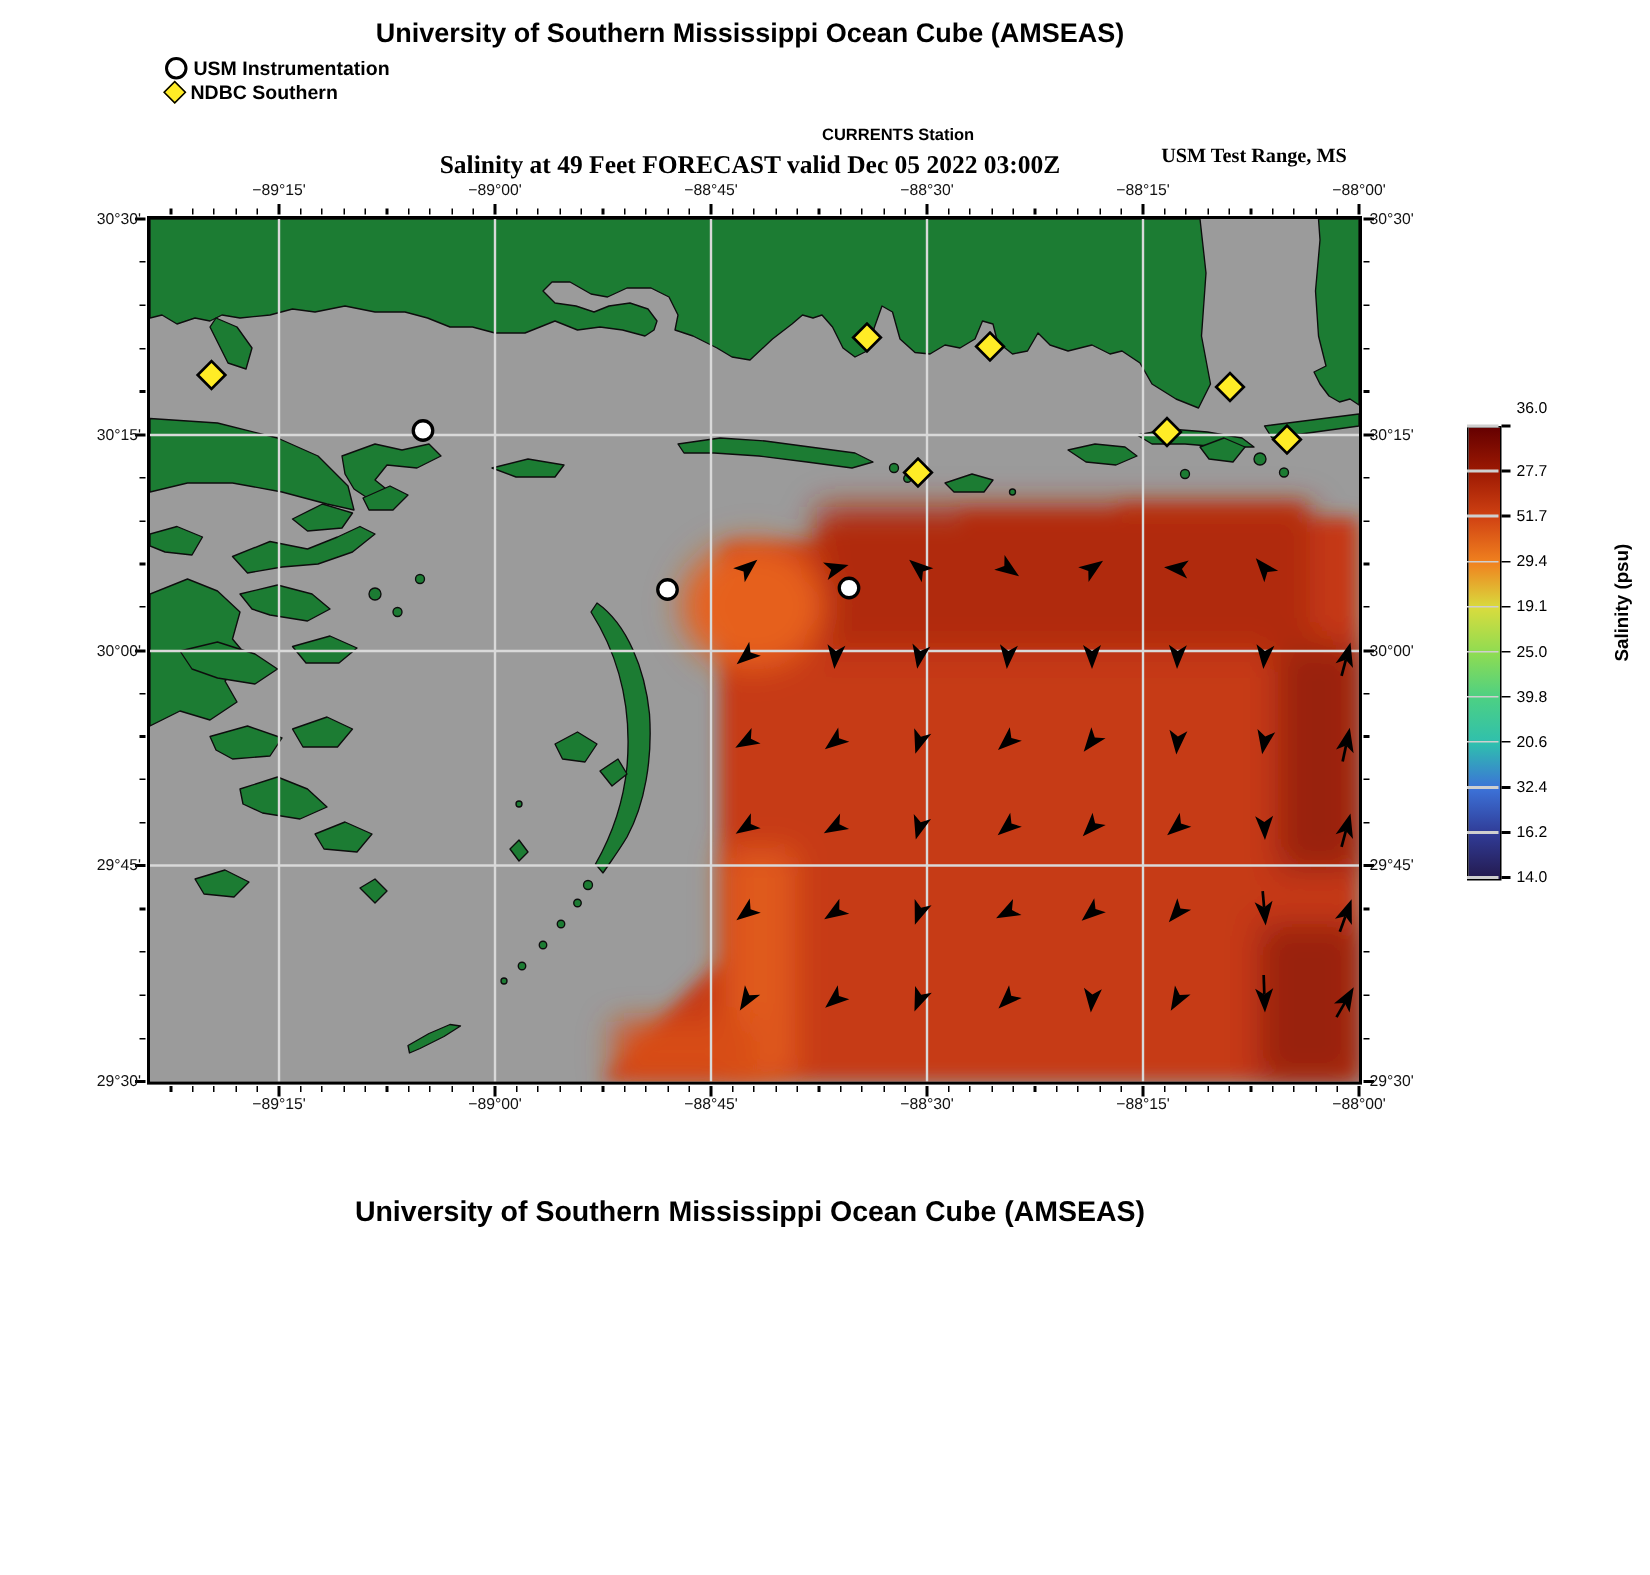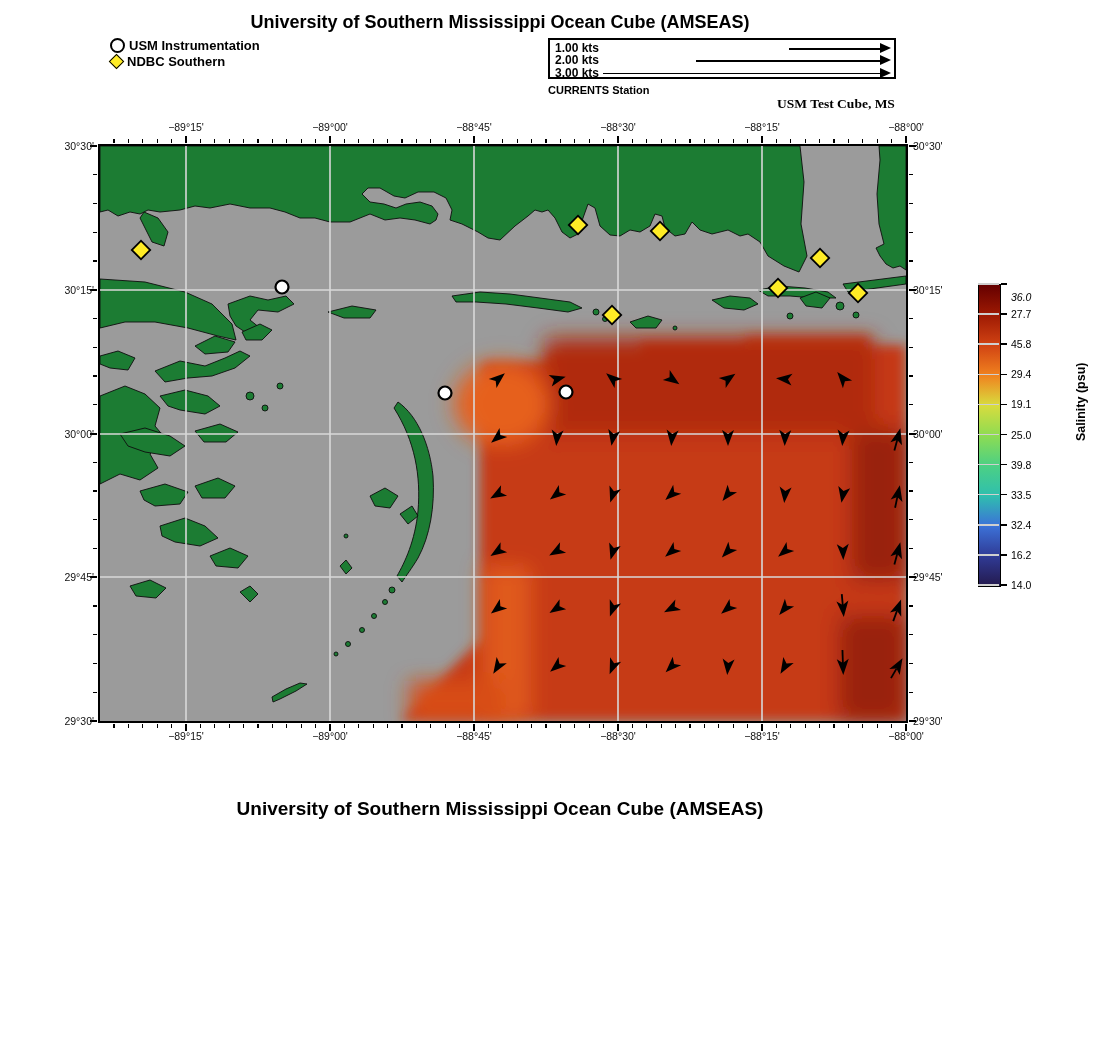--- a/index.html
+++ b/index.html
@@ -46,40 +46,24 @@
 
   <div class="leg-row" style="top:37px;">
     <span class="leg-circle"></span>
     <span>USM Instrumentation</span>
   </div>
   <div class="leg-row" style="top:53px;">
     <span class="leg-diamond"></span>
     <span>NDBC Southern</span>
   </div>
 
-  <div id="vecbox" class="abs">
-      <div class="vec-row" style="top: 2px;">
-        <span class="vec-label">1.00 kts</span>
-        <span class="vec-line" style="right: 12px; width: 93px;"></span>
-        <span class="vec-head" style="right: 3px;"></span>
-      </div>
-      <div class="vec-row" style="top: 14.3px;">
-        <span class="vec-label">2.00 kts</span>
-        <span class="vec-line" style="right: 12px; width: 186px;"></span>
-        <span class="vec-head" style="right: 3px;"></span>
-      </div>
-      <div class="vec-row" style="top: 26.6px;">
-        <span class="vec-label">3.00 kts</span>
-        <span class="vec-line" style="right: 12px; width: 279px;"></span>
-        <span class="vec-head" style="right: 3px;"></span>
-      </div>
-    </div>
   <div id="vec-caption" class="abs">CURRENTS Station</div>
 
-  <div id="region-label" class="abs ctr">USM Test Cube, MS</div>
+  <div id="subtitle" class="abs ctr">Salinity at 49 Feet FORECAST valid Dec 05 2022 03:00Z</div>
+  <div id="region-label" class="abs ctr">USM Test Range, MS</div>
 
   <div id="map" class="abs">
     <svg id="mapsvg" width="806" height="575" viewBox="0 0 806 575">
       <defs>
         <filter id="blur6" x="-20%" y="-20%" width="140%" height="140%">
             <feGaussianBlur stdDeviation="6"></feGaussianBlur>
           </filter>
         <filter id="blur9" x="-30%" y="-30%" width="160%" height="160%">
             <feGaussianBlur stdDeviation="9"></feGaussianBlur>
           </filter>
@@ -507,42 +491,42 @@
       <div class="axlab vctr rt" style="left: 40px; width: 54px; top: 577px;">29°45'</div>
       <div class="axlab vctr" style="left: 913px; top: 577px;">29°45'</div>
       <div class="axlab vctr rt" style="left: 40px; width: 54px; top: 721px;">29°30'</div>
       <div class="axlab vctr" style="left: 913px; top: 721px;">29°30'</div>
     </div>
 
   <div id="cbar" class="abs" style="background: linear-gradient(rgb(101, 0, 0) 0%, rgb(158, 26, 3) 10%, rgb(209, 67, 19) 20%, rgb(240, 130, 31) 30%, rgb(216, 220, 62) 40%, rgb(142, 220, 82) 50%, rgb(76, 208, 132) 60%, rgb(47, 191, 174) 70%, rgb(60, 114, 216) 80%, rgb(48, 59, 150) 90%, rgb(36, 26, 78) 100%);"></div>
   <div id="cbar-extras">
       <div class="cb-line" style="top: 283.25px;"></div>
       <div class="cb-tick" style="top: 283.25px;"></div>
-      <div class="cb-lab" style="top: 297px; font-style: italic;">36.0</div>
+      <div class="cb-lab" style="top: 272px;">36.0</div>
       <div class="cb-line" style="top: 313.35px;"></div>
       <div class="cb-tick" style="top: 313.35px;"></div>
       <div class="cb-lab" style="top: 314.1px;">27.7</div>
       <div class="cb-line" style="top: 343.45px;"></div>
       <div class="cb-tick" style="top: 343.45px;"></div>
-      <div class="cb-lab" style="top: 344.2px;">45.8</div>
+      <div class="cb-lab" style="top: 344.2px;">51.7</div>
       <div class="cb-line" style="top: 373.55px;"></div>
       <div class="cb-tick" style="top: 373.55px;"></div>
       <div class="cb-lab" style="top: 374.3px;">29.4</div>
       <div class="cb-line" style="top: 403.65px;"></div>
       <div class="cb-tick" style="top: 403.65px;"></div>
       <div class="cb-lab" style="top: 404.4px;">19.1</div>
       <div class="cb-line" style="top: 433.75px;"></div>
       <div class="cb-tick" style="top: 433.75px;"></div>
       <div class="cb-lab" style="top: 434.5px;">25.0</div>
       <div class="cb-line" style="top: 463.85px;"></div>
       <div class="cb-tick" style="top: 463.85px;"></div>
       <div class="cb-lab" style="top: 464.6px;">39.8</div>
       <div class="cb-line" style="top: 493.95px;"></div>
       <div class="cb-tick" style="top: 493.95px;"></div>
-      <div class="cb-lab" style="top: 494.7px;">33.5</div>
+      <div class="cb-lab" style="top: 494.7px;">20.6</div>
       <div class="cb-line" style="top: 524.05px;"></div>
       <div class="cb-tick" style="top: 524.05px;"></div>
       <div class="cb-lab" style="top: 524.8px;">32.4</div>
       <div class="cb-line" style="top: 554.15px;"></div>
       <div class="cb-tick" style="top: 554.15px;"></div>
       <div class="cb-lab" style="top: 554.9px;">16.2</div>
       <div class="cb-line" style="top: 584.25px;"></div>
       <div class="cb-tick" style="top: 584.25px;"></div>
       <div class="cb-lab" style="top: 585px;">14.0</div>
     </div>

